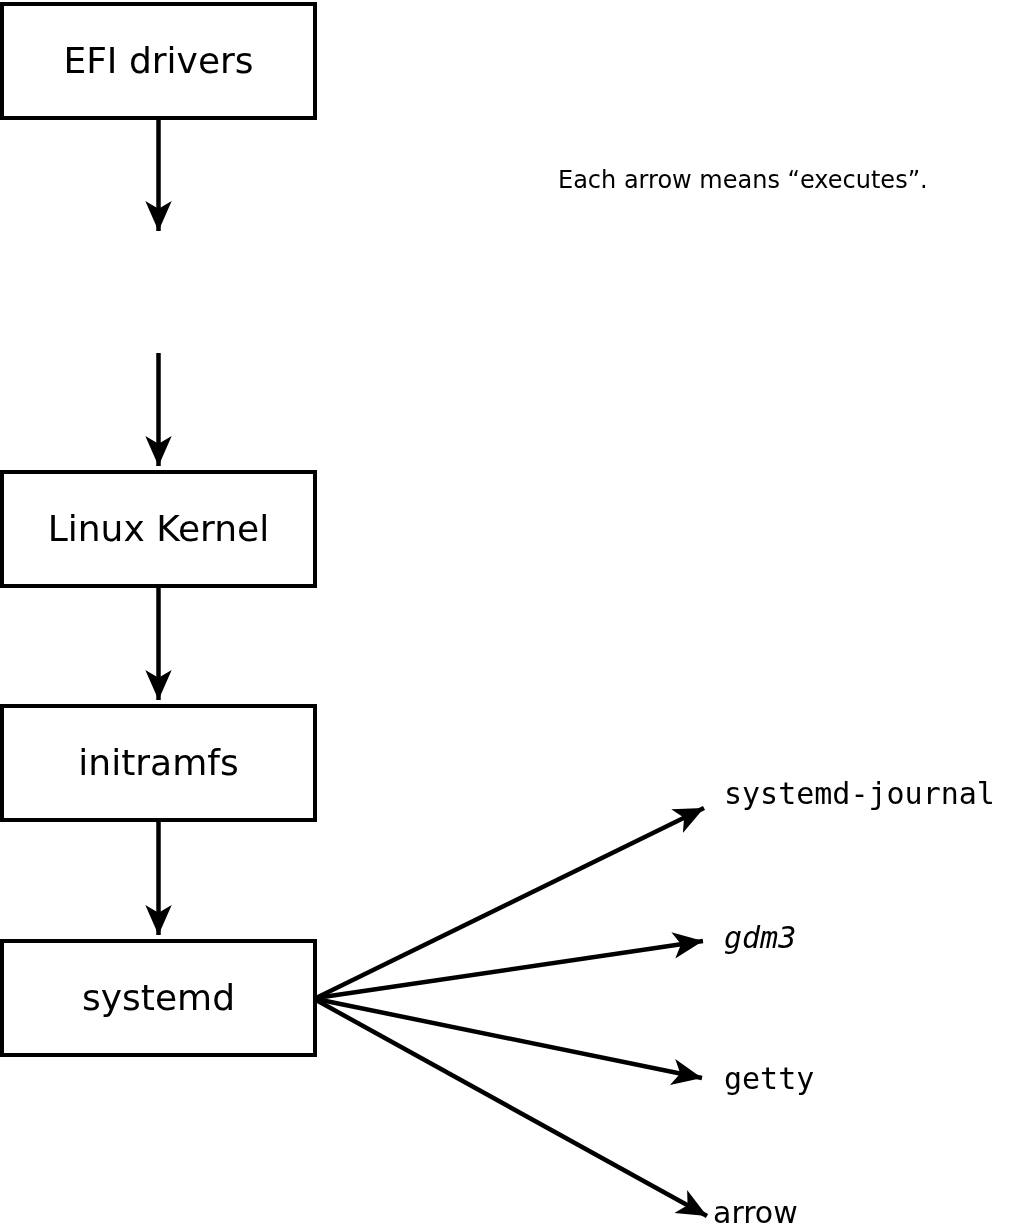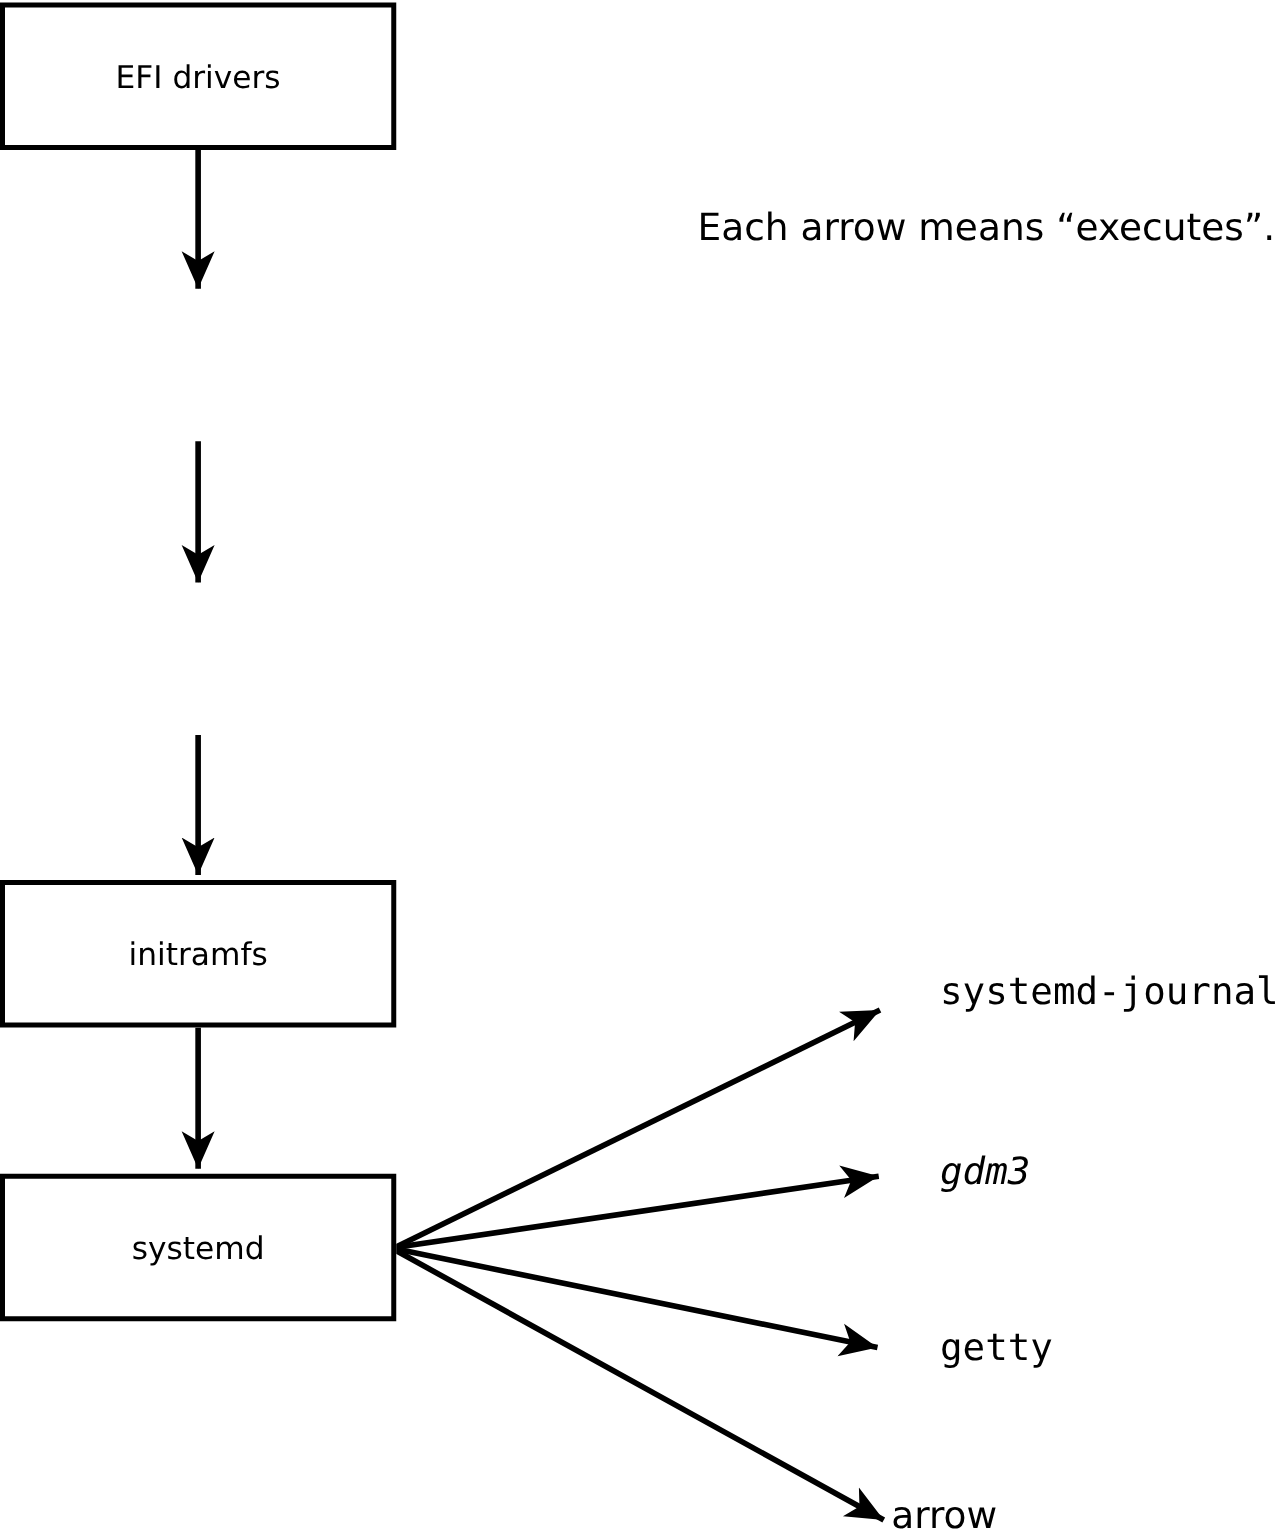--- a/index.html
+++ b/index.html
@@ -33,46 +33,45 @@
     width: 317px;
     height: 118px;
     box-sizing: border-box;
     border: 4px solid currentColor;
     background: var(--paper, #ffffff);
     display: flex;
     align-items: center;
     justify-content: center;
   }
   .flow-box .box-label {
-    font-size: 25px;
+    font-size: 36px;
     line-height: 1;
     white-space: nowrap;
   }
   .box-efi        { top: 2px; }
   .box-bootloader { top: 235px; }
   .box-kernel     { top: 470px; }
   .box-initramfs  { top: 704px; }
   .box-systemd    { top: 939px; }
   .caption {
     position: absolute;
     left: 558px;
     top: 168px;
-    font-size: 30px;
+    font-size: 24px;
     line-height: 1;
     white-space: nowrap;
   }
   .spawn-label {
     position: absolute;
     font-size: 30px;
     line-height: 1;
     white-space: nowrap;
   }
   .spawn-mono {
     font-family: "DejaVu Sans Mono", monospace;
-    margin-left: 28px;
   }
   .label-journal { left: 724px; top: 779px; }
   .label-gdm3    { left: 724px; top: 923px; font-style: italic; }
   .label-getty   { left: 724px; top: 1064px; text-align: center; }
   .label-sshd    { left: 713px; top: 1198px; }
 </style>
 </head>
 <body>
 
 <div class="canvas">
@@ -91,20 +90,23 @@
     <line x1="316" y1="998" x2="703" y2="941" marker-end="url(#head)"></line>
     <line x1="316" y1="999" x2="702" y2="1078" marker-end="url(#head)"></line>
     <line x1="316" y1="1000" x2="707" y2="1216" marker-end="url(#head)"></line>
   </svg>
 
   <div class="flow-box box-efi">
     <span class="box-label">EFI drivers</span>
   </div>
 
 
+  <div class="flow-box box-kernel">
+    <span class="box-label">Linux Kernel</span>
+  </div>
 
   <div class="flow-box box-initramfs">
     <span class="box-label">initramfs</span>
   </div>
 
   <div class="flow-box box-systemd">
     <span class="box-label">systemd</span>
   </div>
 
   <div class="caption">Each arrow means “executes”.</div>

